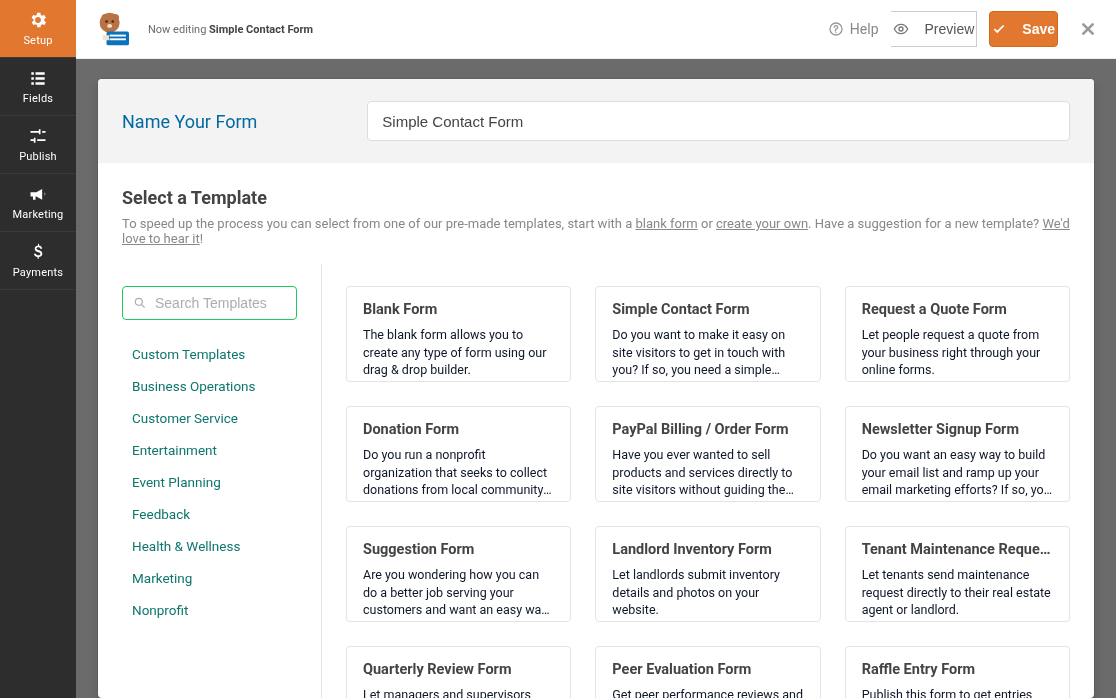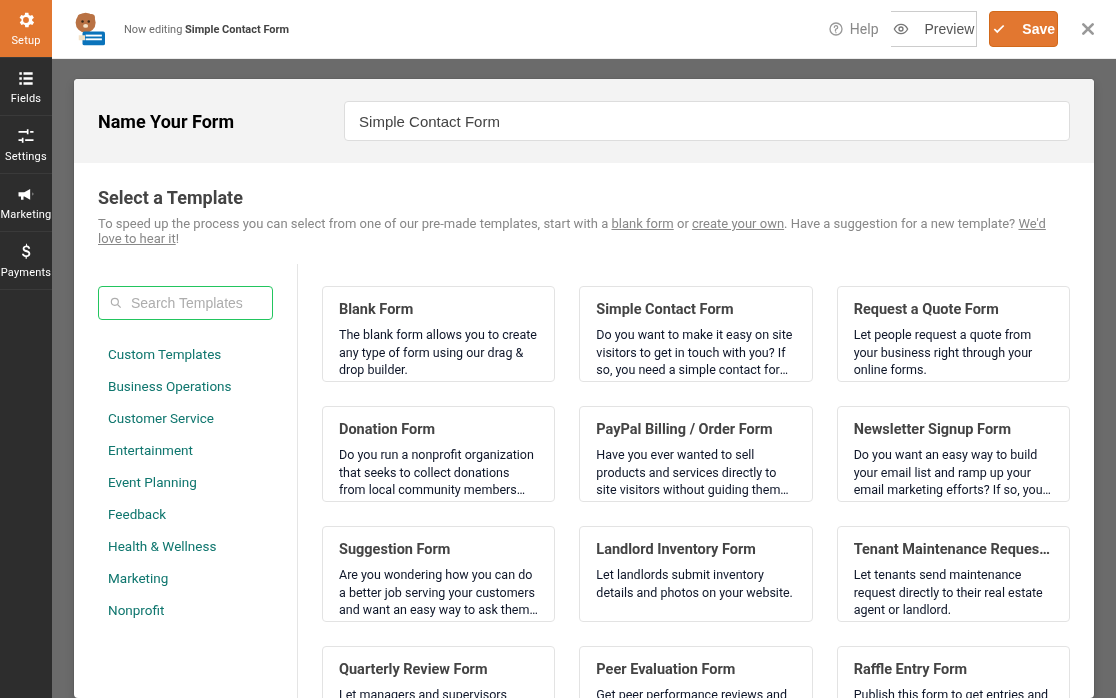--- a/index.html
+++ b/index.html
@@ -6,21 +6,21 @@
   body {
     font-family: -apple-system, BlinkMacSystemFont, "Segoe UI", Roboto, Helvetica, Arial, sans-serif;
     color: #444;
     background: #fff;
     height: 698px;
     overflow: hidden;
   }
   .app { display: flex; height: 698px; width: 1116px; }
   
   .sidebar {
-    width: 52px;
+    width: 76px;
     background: #2d2d2d;
     display: flex;
     flex-direction: column;
   }
   .nav-item {
     height: 58px;
     display: flex;
     flex-direction: column;
     align-items: center;
     justify-content: center;
@@ -114,22 +114,22 @@
   
   .name-row {
     background: #f3f3f3;
     padding: 22px 24px;
     display: flex;
     align-items: center;
     gap: 110px;
   }
   .name-row .label {
     font-size: 18px;
-    font-weight: 700;
-    color: #000000;
+    font-weight: 400;
+    color: #0369a1;
     white-space: nowrap;
     text-align: center;
   }
   .name-row input {
     flex: 1;
     height: 40px;
     font-size: 15px;
     padding: 0 14px;
     border: 1px solid #ddd;
     border-radius: 4px;
@@ -248,21 +248,21 @@
           </svg>
       </span>
       <span class="nav-label">Fields</span>
     </div>
     <div class="nav-item">
       <span class="nav-icon">
         <svg viewBox="0 0 24 24" width="20" height="20" fill="#fff">
             <path d="M3 6h10v2H3V6zm14 0h4v2h-4V6zm-4-2h2v6h-2V4zM3 16h4v2H3v-2zm8 0h10v2H11v-2zm-4-2h2v6H7v-6z"></path>
           </svg>
       </span>
-      <span class="nav-label">Settings</span>
+      <span class="nav-label">Publish</span>
     </div>
     <div class="nav-item">
       <span class="nav-icon">
         <svg viewBox="0 0 24 24" width="20" height="20" fill="#fff">
             <path d="M3 10v4a1 1 0 0 0 1 1h2v4h3v-4h1l7 4V6l-7 4H4a1 1 0 0 0-1 0zm17 0a3 3 0 0 1 0 4v-4z"></path>
           </svg>
       </span>
       <span class="nav-label">Marketing</span>
     </div>
     <div class="nav-item">

